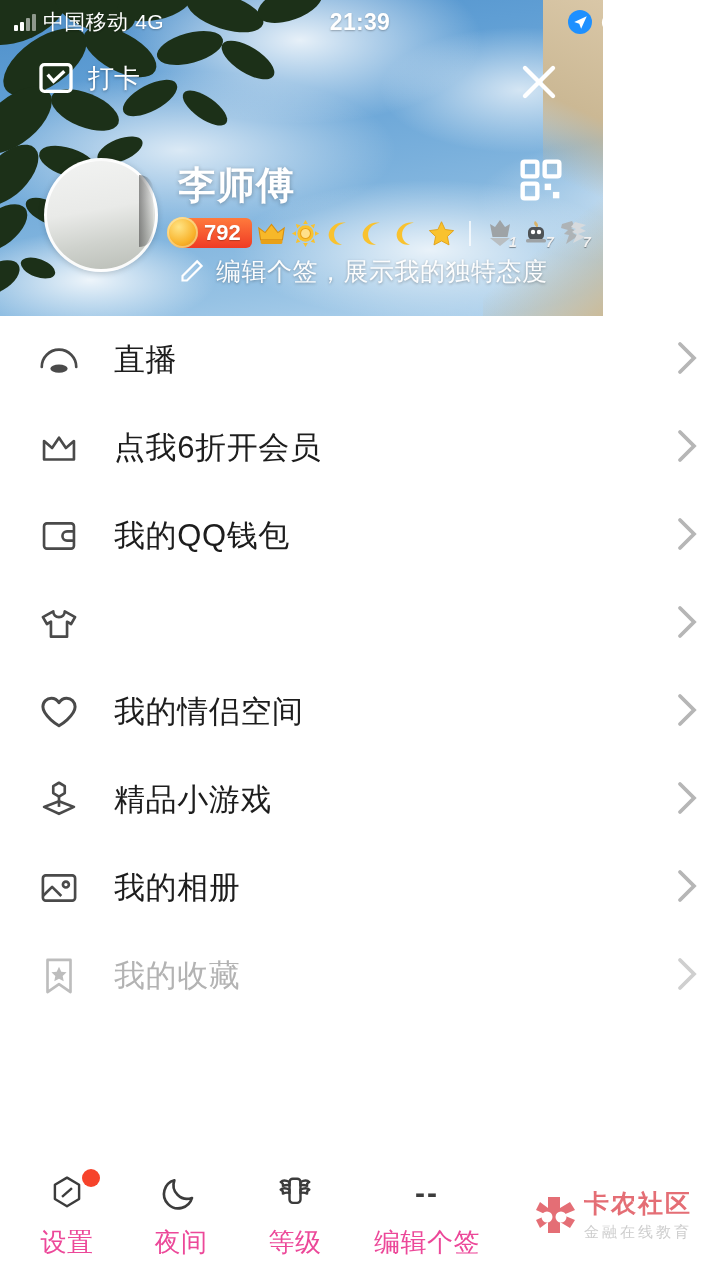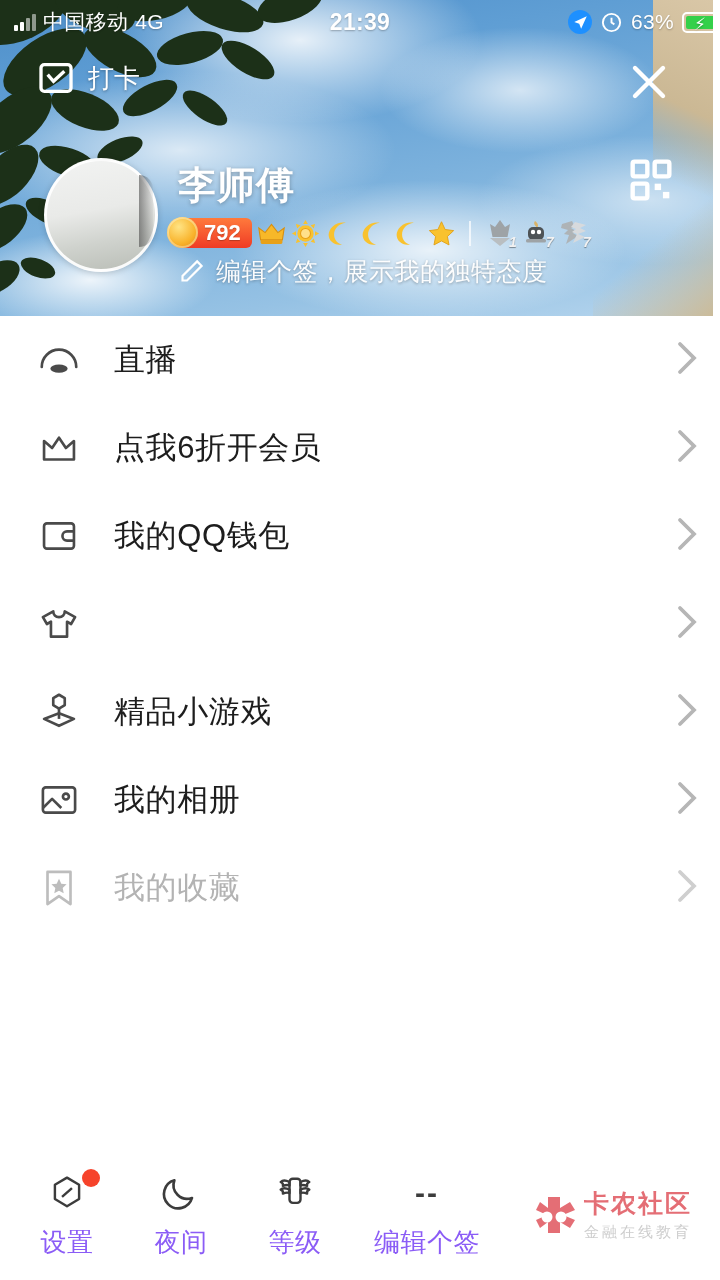--- a/index.html
+++ b/index.html
@@ -5,21 +5,21 @@
   * { margin:0; padding:0; box-sizing:border-box; }
   html, body {
     width:720px; height:1280px;
     font-family:"Liberation Sans","DejaVu Sans",sans-serif;
     background:#ffffff; overflow:hidden;
   }
   #screen { position:relative; width:720px; height:1280px; background:#fff; }
 
   
   .header {
-    position:relative; width:713px; height:316px; overflow:hidden;
+    position:relative; width:603px; height:316px; overflow:hidden;
     background:
       radial-gradient(ellipse 260px 120px at 300px 40px, rgba(255,255,255,.85), rgba(255,255,255,0) 70%),
       radial-gradient(ellipse 200px 90px at 520px 90px, rgba(255,255,255,.7), rgba(255,255,255,0) 70%),
       radial-gradient(ellipse 300px 110px at 180px 150px, rgba(255,255,255,.75), rgba(255,255,255,0) 72%),
       radial-gradient(ellipse 280px 100px at 430px 250px, rgba(255,255,255,.8), rgba(255,255,255,0) 70%),
       radial-gradient(ellipse 240px 90px at 650px 200px, rgba(255,255,255,.55), rgba(255,255,255,0) 72%),
       radial-gradient(ellipse 180px 70px at 90px 280px, rgba(255,255,255,.85), rgba(255,255,255,0) 70%),
       linear-gradient(170deg,#4d8ec9 0%,#5f9ed4 25%,#7ab0dc 55%,#96c2e4 80%,#b7d6ee 100%);
   }
   .leaves {
@@ -137,21 +137,21 @@
   .bottombar {
     position:absolute; left:0; bottom:0; width:720px; height:130px;
     background:#ffffff; display:flex; align-items:center; z-index:20;
   }
   .bb-item {
     width:114px; display:flex; flex-direction:column; align-items:center;
     justify-content:center; gap:10px; position:relative;
   }
   .bb-item .bic { width:44px; height:44px; color:#3c3c3c; display:flex;
     align-items:center; justify-content:center; }
-  .bb-item .btxt { font-size:26px; color:#8b5cf6; letter-spacing:.5px; }
+  .bb-item .btxt { font-size:26px; color:#ec4899; letter-spacing:.5px; }
   .reddot {
     position:absolute; width:18px; height:18px; border-radius:50%;
     background:#f6432b; right:24px; top:-2px;
   }
   .dashes { font-size:30px; color:#3c3c3c; font-weight:bold; letter-spacing:2px; }
 
   
   .wm {
     position:absolute; right:28px; bottom:38px; display:flex; align-items:center;
     gap:2px; opacity:.92; z-index:25;
@@ -364,20 +364,31 @@
       <svg class="ic" viewBox="0 0 40 40" fill="none" stroke="currentColor" stroke-width="2.3" stroke-linejoin="round">
         <path d="M15 9l-9 5 3.5 6L13 18v13h14V18l3.5 2 3.5-6-9-5c0 3-2 5-5 5s-5-2-5-5z"></path>
       </svg>
       <span class="chev">
         <svg width="24" height="40" viewBox="0 0 12 20" fill="none" stroke="#b6b6b6" stroke-width="1.9" stroke-linecap="round">
             <path d="M2 3l7 7-7 7"></path>
           </svg>
       </span>
     </div>
 
+    <div class="row">
+      <svg class="ic" viewBox="0 0 40 40" fill="none" stroke="currentColor" stroke-width="2.6" stroke-linejoin="round">
+        <path d="M20 32S6 23.5 6 15.5C6 11 9.5 8 13.3 8 16 8 18.6 9.6 20 12c1.4-2.4 4-4 6.7-4C30.5 8 34 11 34 15.5 34 23.5 20 32 20 32z"></path>
+      </svg>
+      <span class="lbl">我的情侣空间</span>
+      <span class="chev">
+        <svg width="24" height="40" viewBox="0 0 12 20" fill="none" stroke="#b6b6b6" stroke-width="1.9" stroke-linecap="round">
+            <path d="M2 3l7 7-7 7"></path>
+          </svg>
+      </span>
+    </div>
 
 
     <div class="row">
       <svg class="ic" viewBox="0 0 40 40" fill="none" stroke="currentColor" stroke-width="2.3" stroke-linejoin="round">
         <path d="M20 5l5 3v6l-5 3-5-3V8z"></path>
         <path d="M20 17v9"></path>
         <path d="M20 21L7 26l13 6 13-6z"></path>
       </svg>
       <span class="lbl">精品小游戏</span>
       <span class="chev">

